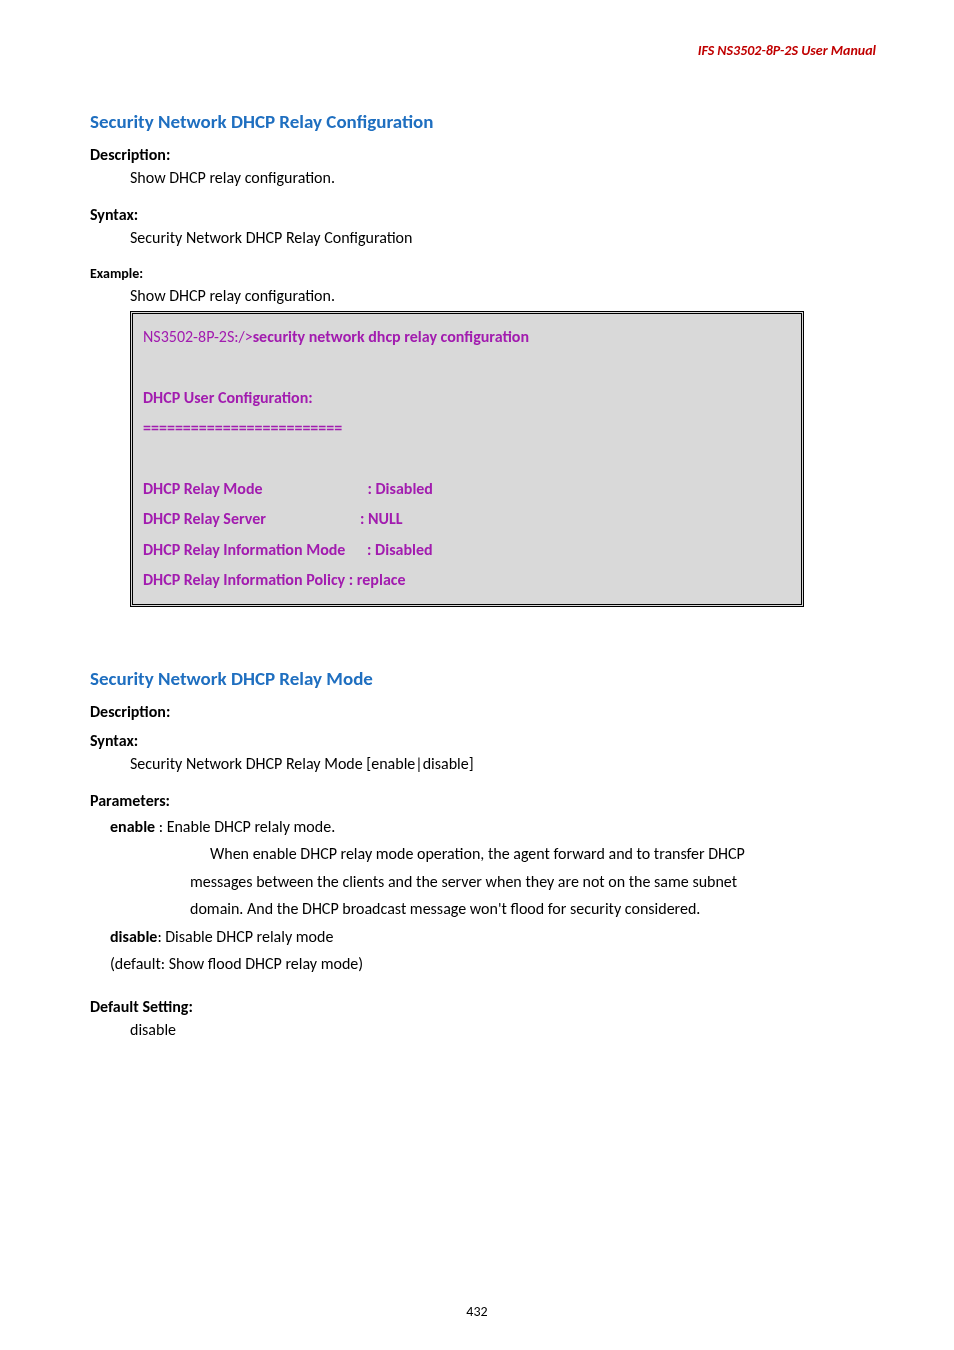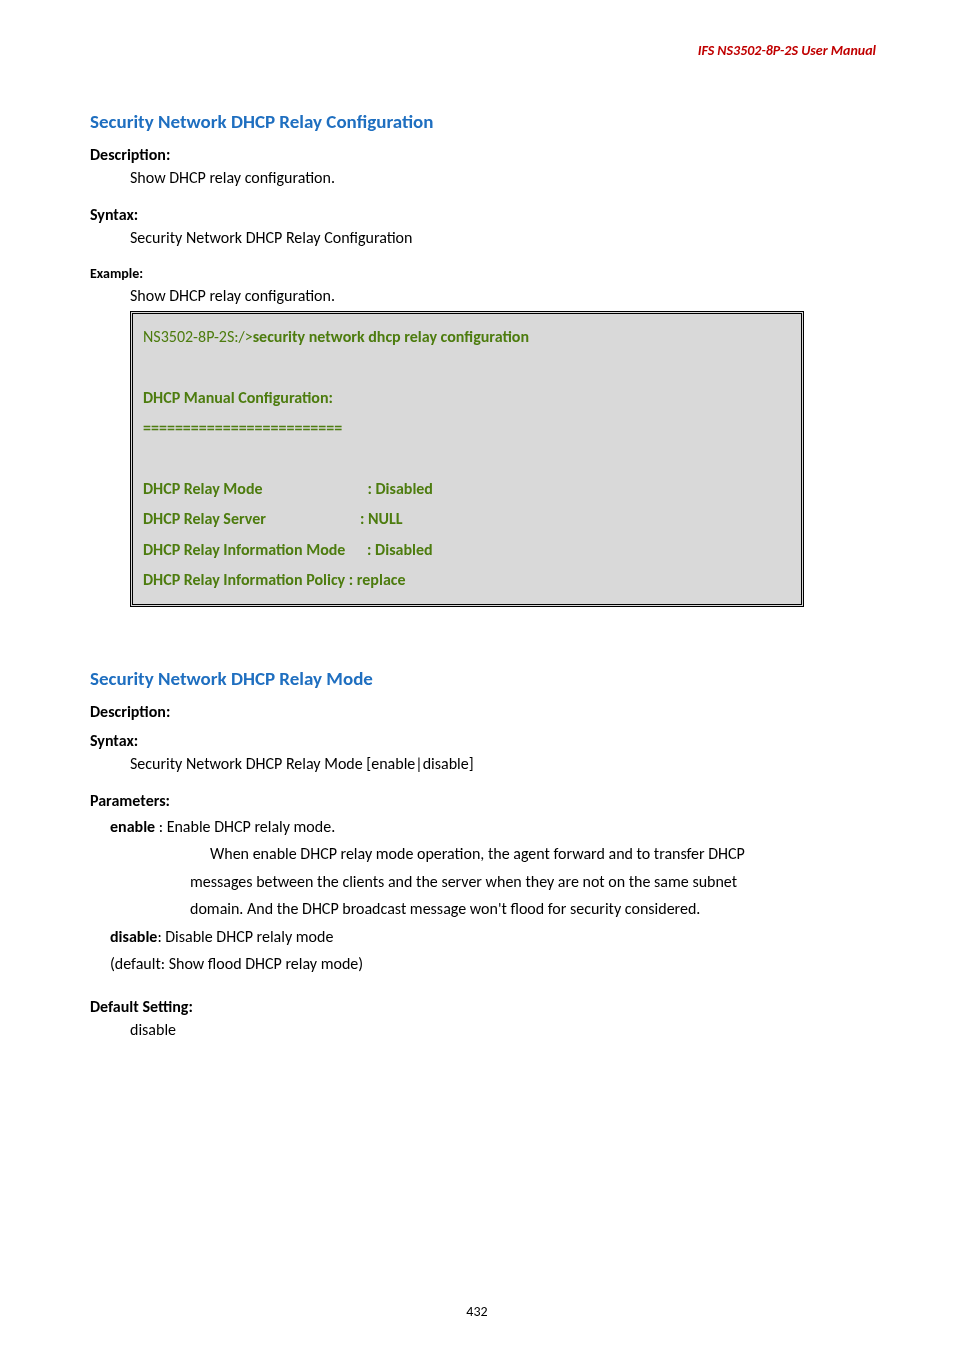--- a/index.html
+++ b/index.html
@@ -57,21 +57,21 @@
     margin-left: 40px;
     margin-bottom: 6px;
   }
   .terminal-box {
     background: #d9d9d9;
     border: 3px double #000000;
     margin-left: 40px;
     margin-right: 60px;
     padding: 8px 10px;
     font-size: 16px;
-    color: #4d7c0f;
+    color: #a21caf;
     line-height: 1.9;
   }
   .terminal-box .bold {
     font-weight: bold;
   }
   .terminal-row {
     white-space: pre;
   }
   .param-line {
     color: #000000;
@@ -123,21 +123,21 @@
 
   <div class="subheading">Syntax:</div>
   <div class="body-text">Security Network DHCP Relay Configuration</div>
 
   <div class="example-label">Example:</div>
   <div class="example-text">Show DHCP relay configuration.</div>
 
   <div class="terminal-box">
     <div class="terminal-row"><span>NS3502-8P-2S:/&gt;</span><span class="bold">security network dhcp relay configuration</span></div>
     <div class="terminal-row bold"> </div>
-    <div class="terminal-row bold">DHCP Manual Configuration:</div>
+    <div class="terminal-row bold">DHCP User Configuration:</div>
     <div class="terminal-row bold">=========================</div>
     <div class="terminal-row bold"> </div>
     <div class="terminal-row bold">DHCP Relay Mode                             : Disabled</div>
     <div class="terminal-row bold">DHCP Relay Server                          : NULL</div>
     <div class="terminal-row bold">DHCP Relay Information Mode      : Disabled</div>
     <div class="terminal-row bold">DHCP Relay Information Policy : replace</div>
   </div>
 
   <div class="section-heading" style="margin-top: 60px;">Security Network DHCP Relay Mode</div>
 

